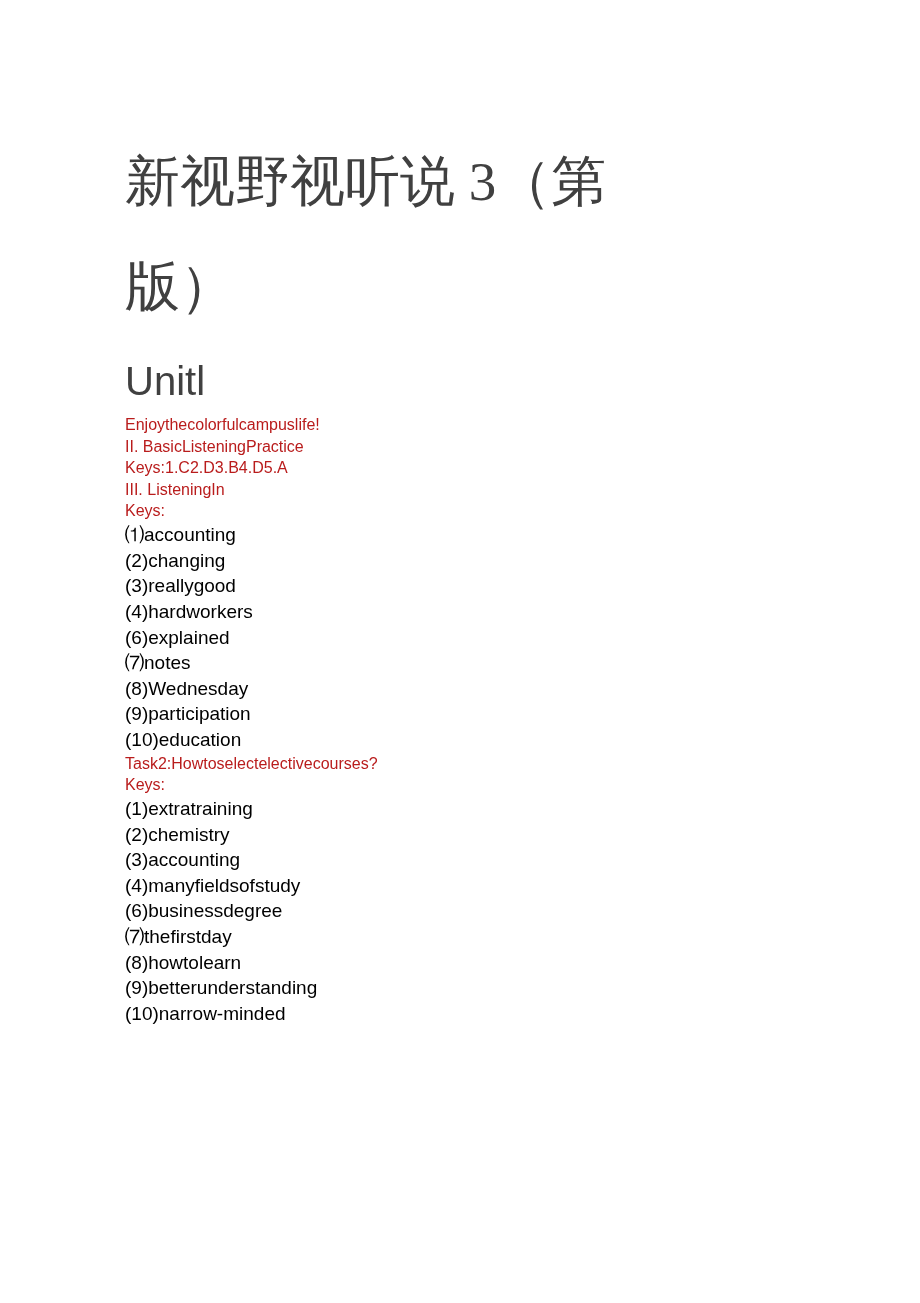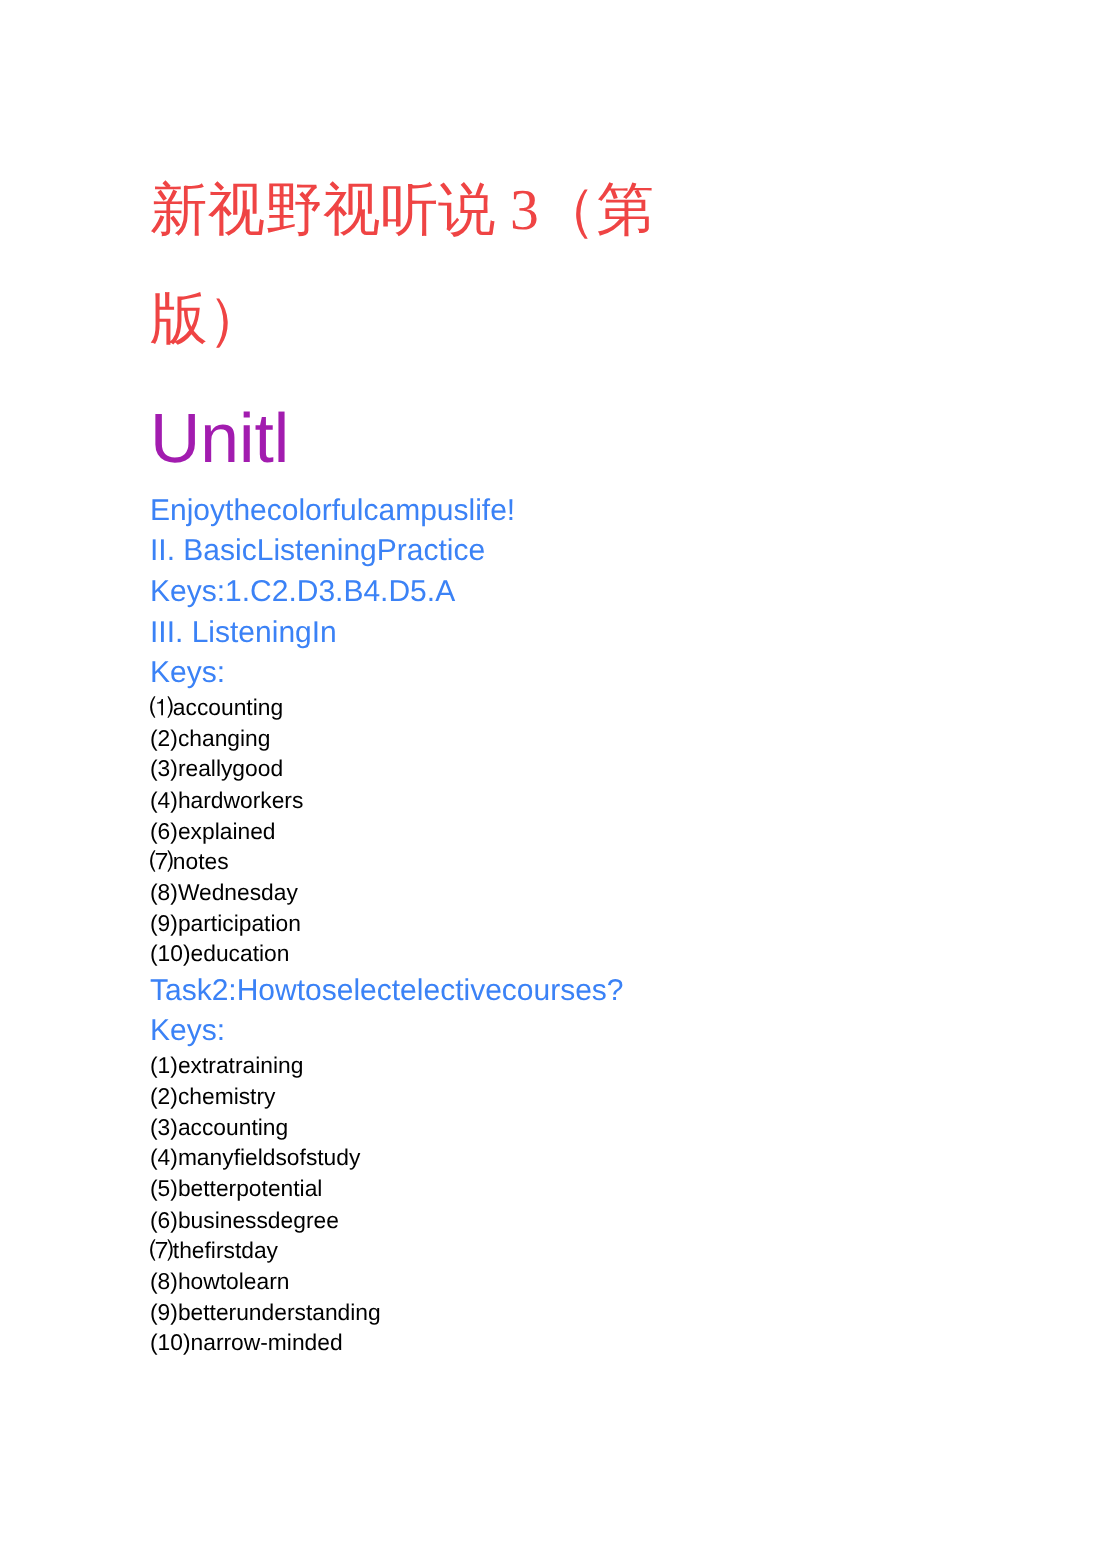--- a/index.html
+++ b/index.html
@@ -8,39 +8,39 @@
       box-sizing: border-box;
     }
     body {
       background: #ffffff;
       font-family: Arial, "Microsoft YaHei", "SimSun", sans-serif;
       width: 920px;
       min-height: 1303px;
       padding: 130px 125px 60px 125px;
     }
     .main-title {
-      font-size: 48px;
+      font-size: 55px;
       font-weight: normal;
       line-height: 1.9;
       font-family: "SimSun", "Microsoft YaHei", serif;
-      color: #ef4444;
+      color: #404040;
       margin-bottom: 20px;
     }
     .unit-title {
-      font-size: 58px;
+      font-size: 40px;
       font-weight: normal;
       font-family: Arial, sans-serif;
-      color: #a21caf;
+      color: #404040;
       margin-bottom: 10px;
     }
     .content-line {
-      font-size: 25px;
+      font-size: 16px;
       line-height: 1.35;
       font-family: Arial, sans-serif;
-      color: #3b82f6;
+      color: #b91c1c;
     }
     .paren-item {
       font-size: 19px;
       line-height: 1.35;
       font-family: Arial, sans-serif;
       color: #000;
     }
   </style>
 </head>
 <body>
@@ -75,19 +75,18 @@
 <div>
   <div class="content-line">Task2:Howtoselectelectivecourses?</div>
   <div class="content-line">Keys:</div>
 </div>
 
 <div>
   <div class="paren-item փ"><span>(1)</span><span>extratraining</span></div>
   <div class="paren-item"><span>(2)</span><span>chemistry</span></div>
   <div class="paren-item"><span>(3)</span><span>accounting</span></div>
   <div class="paren-item"><span>(4)</span><span>manyfieldsofstudy</span></div>
-  <div class="paren-item"><span>(5)</span><span>betterpotential</span></div>
   <div class="paren-item"><span>(6)</span><span>businessdegree</span></div>
   <div class="paren-item"><span>⑺</span><span>thefirstday</span></div>
   <div class="paren-item"><span>(8)</span><span>howtolearn</span></div>
   <div class="paren-item"><span>(9)</span><span>betterunderstanding</span></div>
   <div class="paren-item"><span>(10)</span><span>narrow-minded</span></div>
 </div>
 
 </body></html>

